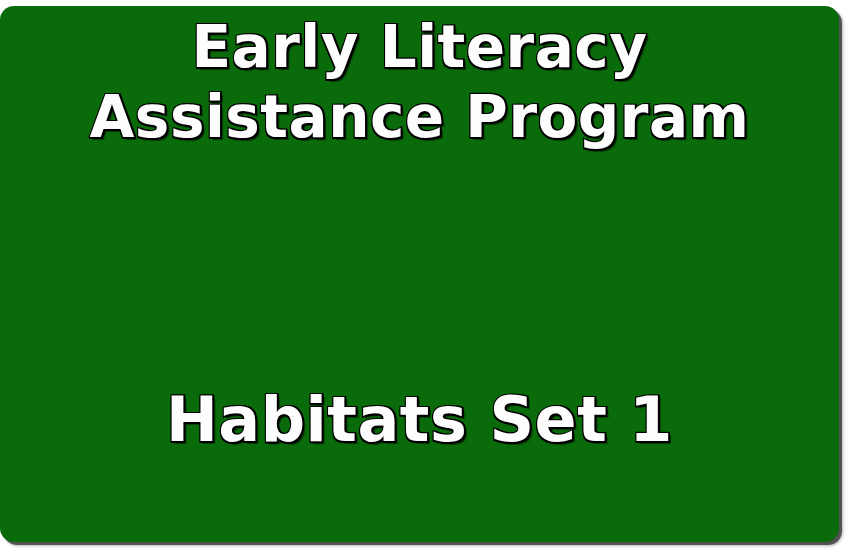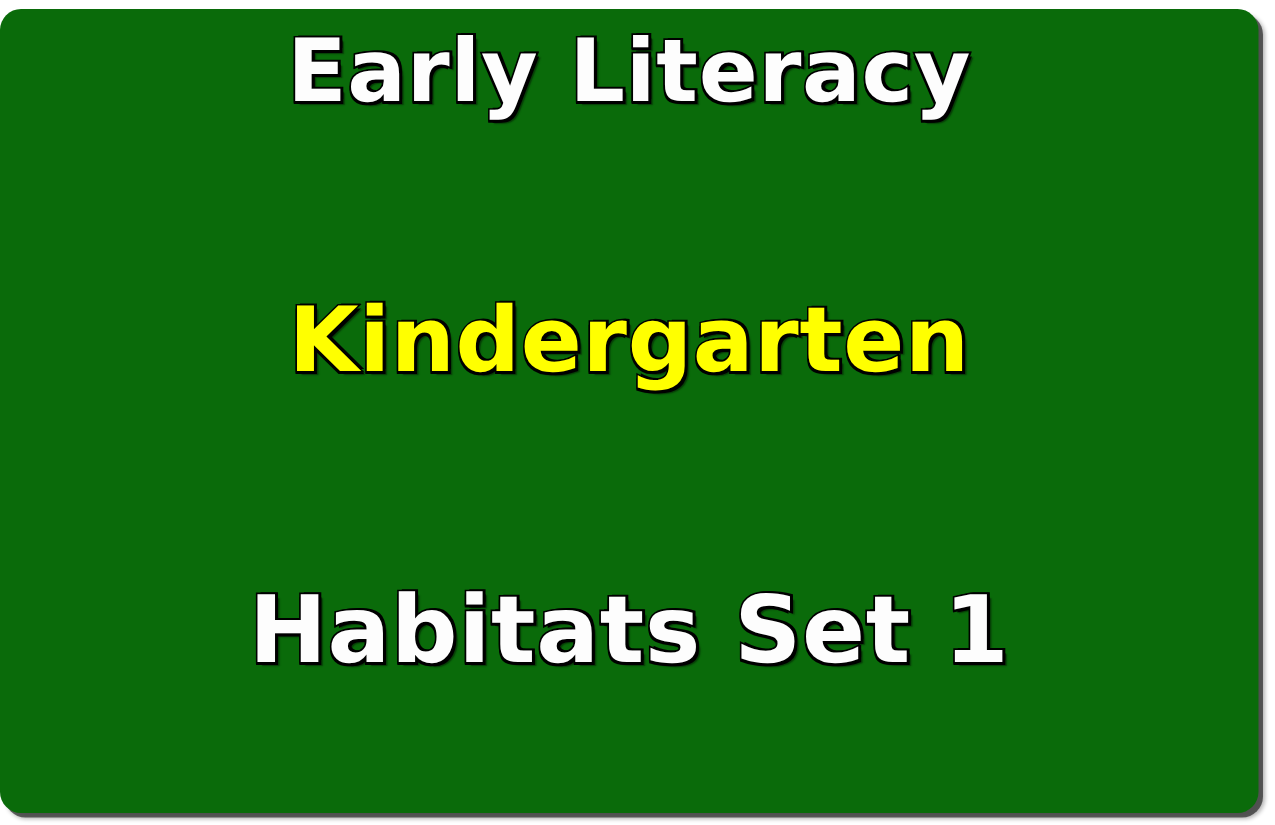--- a/index.html
+++ b/index.html
@@ -105,22 +105,22 @@
 <body>
 
 <div id="card-canvas">
 
   <div id="title-card">
 
     <div class="text-stack">
 
       <div class="line ink-white" id="line-program-1">Early Literacy</div>
 
+      <div class="line ink-white" id="line-program-2">Assistance Program</div>
 
-      <div class="line ink-yellow" id="line-grade">Kindergarten</div>
 
       <div class="line ink-white" id="line-set">Habitats Set 1</div>
 
     </div>
 
   </div>
 
 </div>
 
 </body></html>

